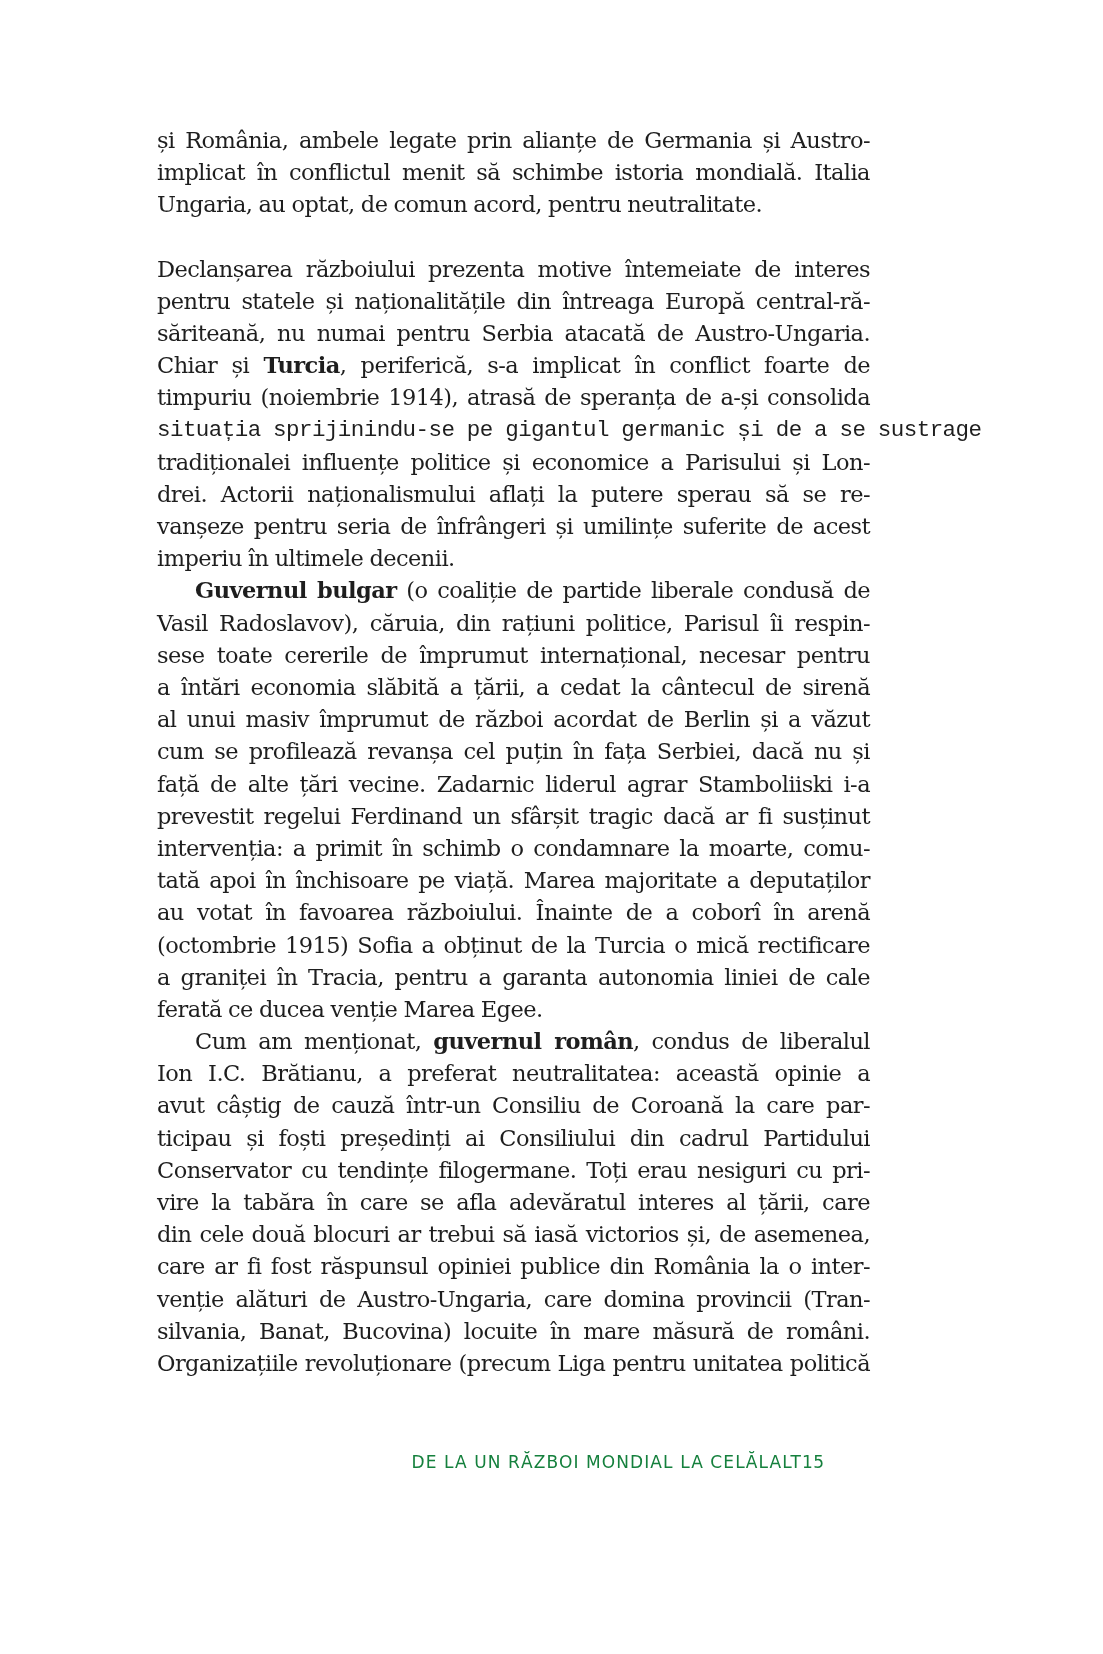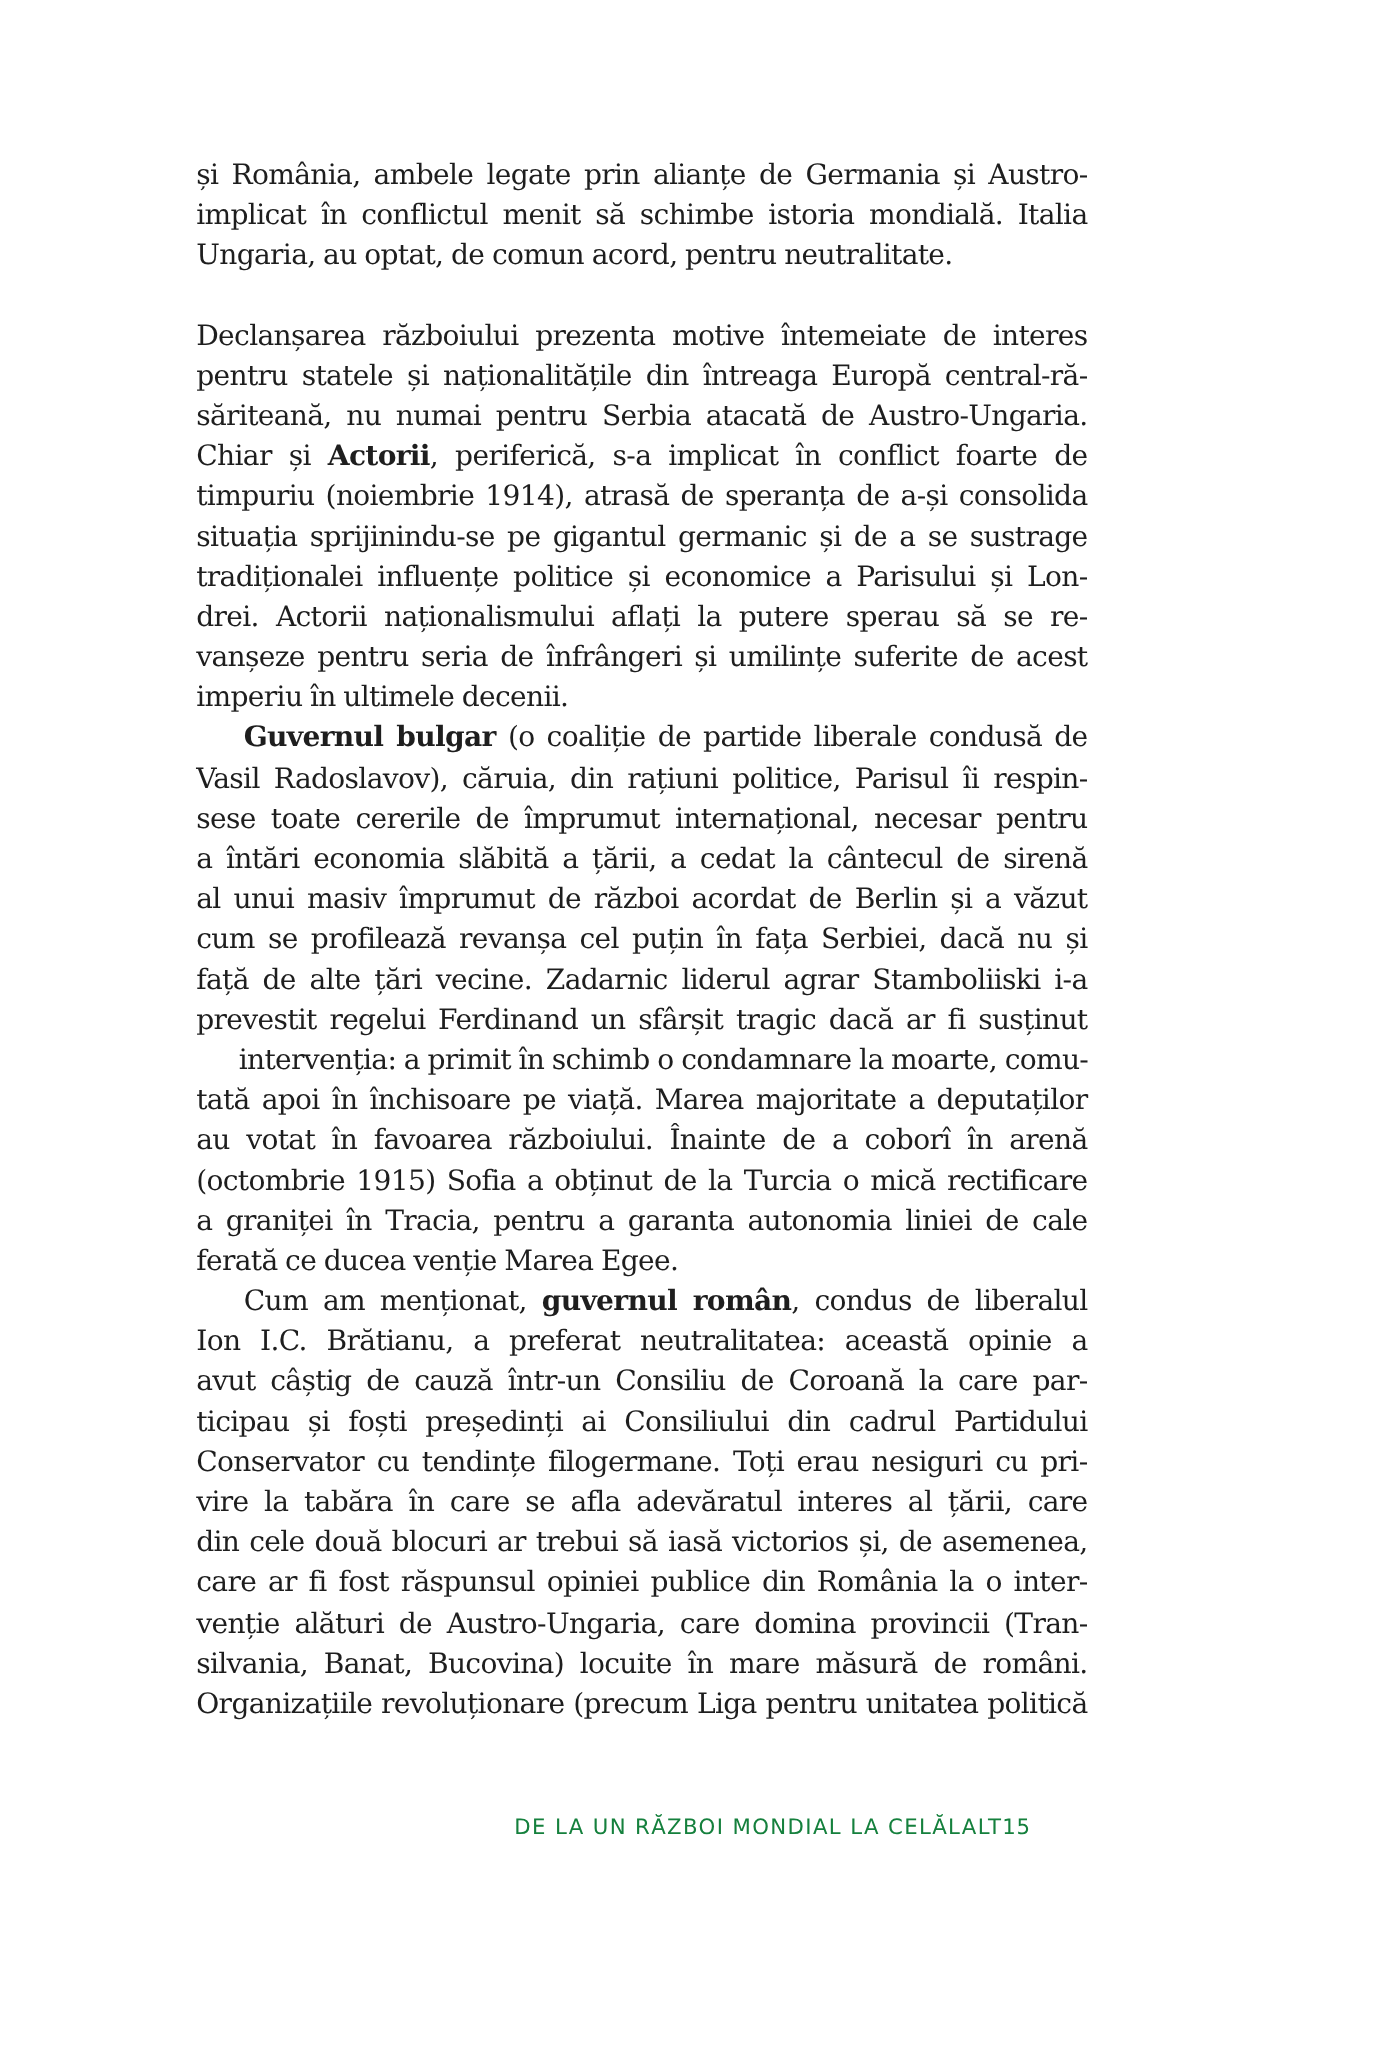--- a/index.html
+++ b/index.html
@@ -73,38 +73,38 @@
     <div class="paragraph">
       <span class="line" style="white-space: nowrap;"><span>și România, ambele legate prin alianțe de Germania și Austro-</span></span>
       <span class="line" style="white-space: nowrap;"><span>implicat în conflictul menit să schimbe istoria mondială. Italia</span></span>
       <span class="line last" style="white-space: nowrap;"><span>Ungaria, au optat, de comun acord, pentru neutralitate.</span></span>
     </div>
     <span class="gap"></span>
     <div class="paragraph">
       <span class="line" style="white-space: nowrap;"><span>Declanșarea războiului prezenta motive întemeiate de interes</span></span>
       <span class="line" style="white-space: nowrap;"><span>pentru statele și naționalitățile din întreaga Europă central-ră-</span></span>
       <span class="line" style="white-space: nowrap;"><span>săriteană, nu numai pentru Serbia atacată de Austro-Ungaria.</span></span>
-      <span class="line" style="white-space: nowrap;"><span>Chiar și </span><b>Actorii</b><span>, periferică, s-a implicat în conflict foarte de</span></span>
+      <span class="line" style="white-space: nowrap;"><span>Chiar și </span><b>Turcia</b><span>, periferică, s-a implicat în conflict foarte de</span></span>
       <span class="line" style="white-space: nowrap;"><span>timpuriu (noiembrie 1914), atrasă de speranța de a-și consolida</span></span>
-      <span class="line" style="white-space: nowrap;"><span>situația sprijinindu-se pe gigantul germanic și de a se sustrage</span></span>
+      <span class="line" style="white-space: nowrap; font-family: Liberation Mono, monospace;"><span>situația sprijinindu-se pe gigantul germanic și de a se sustrage</span></span>
       <span class="line" style="white-space: nowrap;"><span>tradiționalei influențe politice și economice a Parisului și Lon-</span></span>
       <span class="line" style="white-space: nowrap;"><span>drei. Actorii naționalismului aflați la putere sperau să se re-</span></span>
       <span class="line" style="white-space: nowrap;"><span>vanșeze pentru seria de înfrângeri și umilințe suferite de acest</span></span>
       <span class="line last" style="white-space: nowrap;"><span>imperiu în ultimele decenii.</span></span>
     </div>
     <div class="paragraph">
       <span class="line indent" style="white-space: nowrap;"><b>Guvernul bulgar</b><span> (o coaliție de partide liberale condusă de</span></span>
       <span class="line" style="white-space: nowrap;"><span>Vasil Radoslavov), căruia, din rațiuni politice, Parisul îi respin-</span></span>
       <span class="line" style="white-space: nowrap;"><span>sese toate cererile de împrumut internațional, necesar pentru</span></span>
       <span class="line" style="white-space: nowrap;"><span>a întări economia slăbită a țării, a cedat la cântecul de sirenă</span></span>
       <span class="line" style="white-space: nowrap;"><span>al unui masiv împrumut de război acordat de Berlin și a văzut</span></span>
       <span class="line" style="white-space: nowrap;"><span>cum se profilează revanșa cel puțin în fața Serbiei, dacă nu și</span></span>
       <span class="line" style="white-space: nowrap;"><span>față de alte țări vecine. Zadarnic liderul agrar Stamboliiski i-a</span></span>
       <span class="line" style="white-space: nowrap;"><span>prevestit regelui Ferdinand un sfârșit tragic dacă ar fi susținut</span></span>
-      <span class="line" style="white-space: nowrap; margin-left: 34px;"><span>intervenția: a primit în schimb o condamnare la moarte, comu-</span></span>
+      <span class="line" style="white-space: nowrap;"><span>intervenția: a primit în schimb o condamnare la moarte, comu-</span></span>
       <span class="line" style="white-space: nowrap;"><span>tată apoi în închisoare pe viață. Marea majoritate a deputaților</span></span>
       <span class="line" style="white-space: nowrap;"><span>au votat în favoarea războiului. Înainte de a coborî în arenă</span></span>
       <span class="line" style="white-space: nowrap;"><span>(octombrie 1915) Sofia a obținut de la Turcia o mică rectificare</span></span>
       <span class="line" style="white-space: nowrap;"><span>a graniței în Tracia, pentru a garanta autonomia liniei de cale</span></span>
       <span class="line last" style="white-space: nowrap;"><span>ferată ce ducea venție Marea Egee.</span></span>
     </div>
     <div class="paragraph">
       <span class="line indent" style="white-space: nowrap;"><span>Cum am menționat, </span><b>guvernul român</b><span>, condus de liberalul</span></span>
       <span class="line" style="white-space: nowrap;"><span>Ion I.C. Brătianu, a preferat neutralitatea: această opinie a</span></span>
       <span class="line" style="white-space: nowrap;"><span>avut câștig de cauză într-un Consiliu de Coroană la care par-</span></span>

